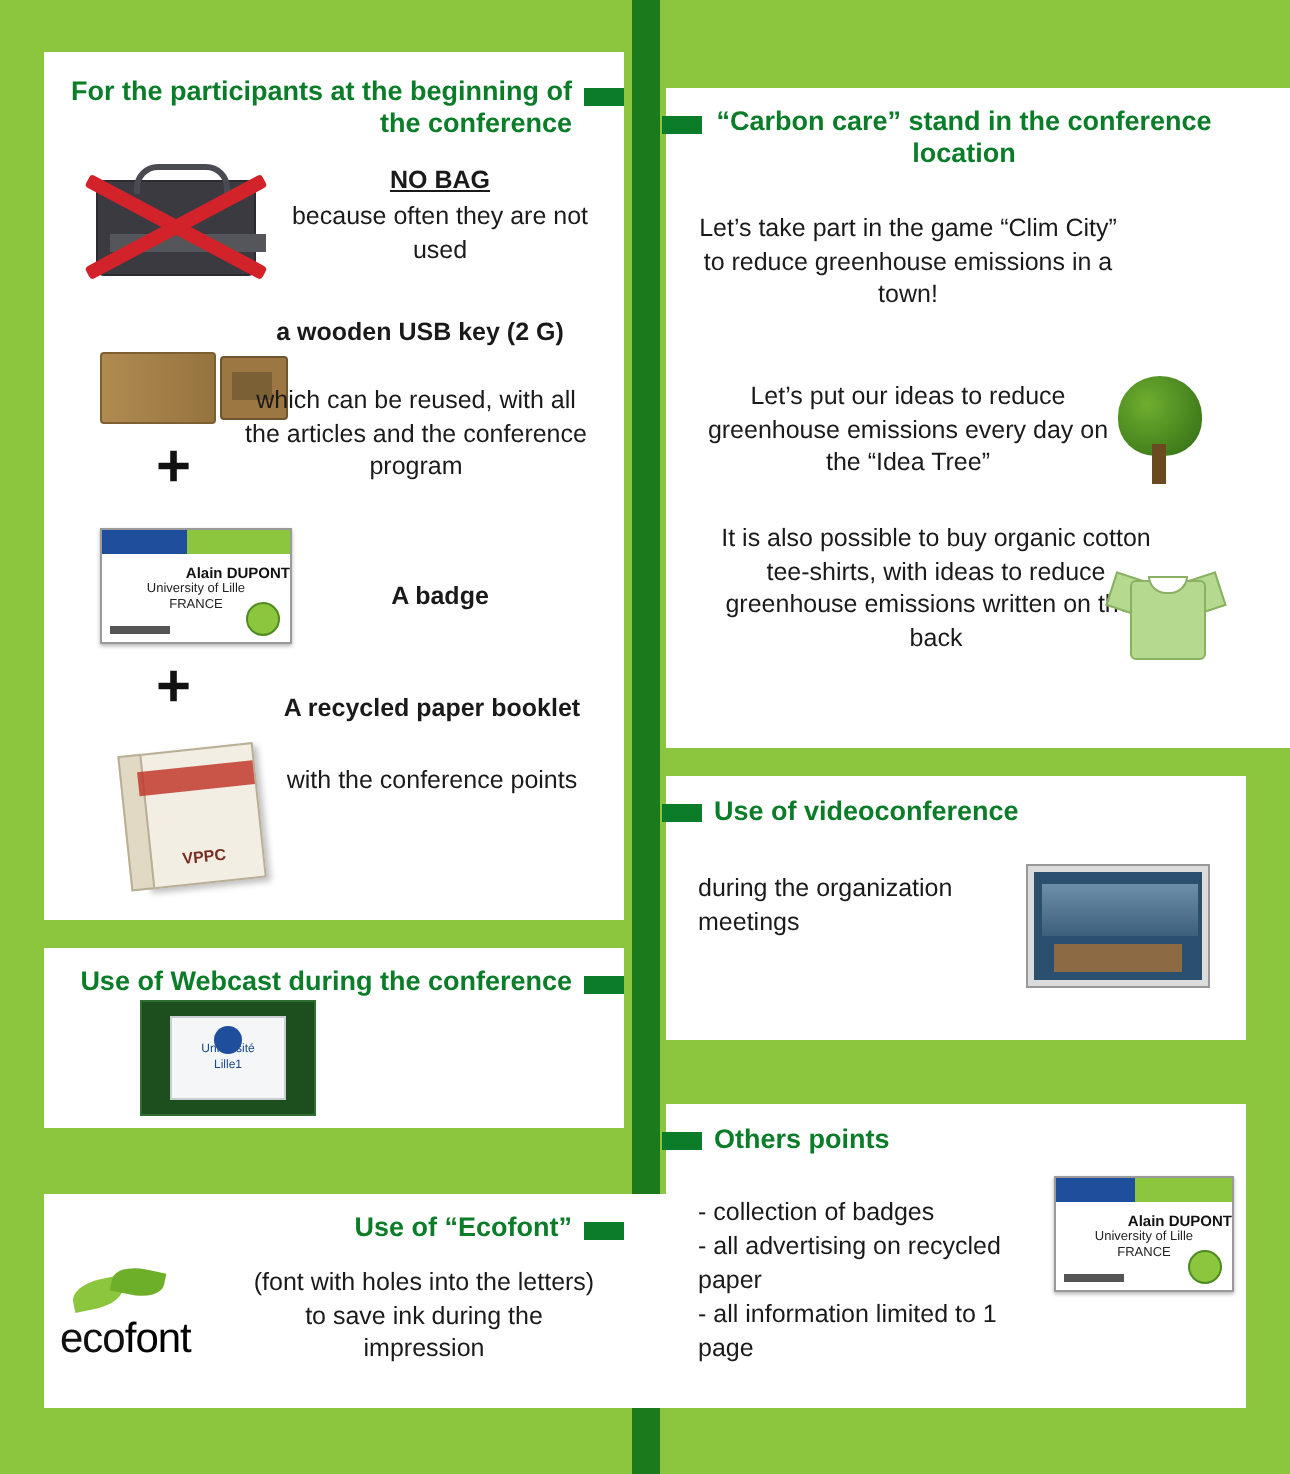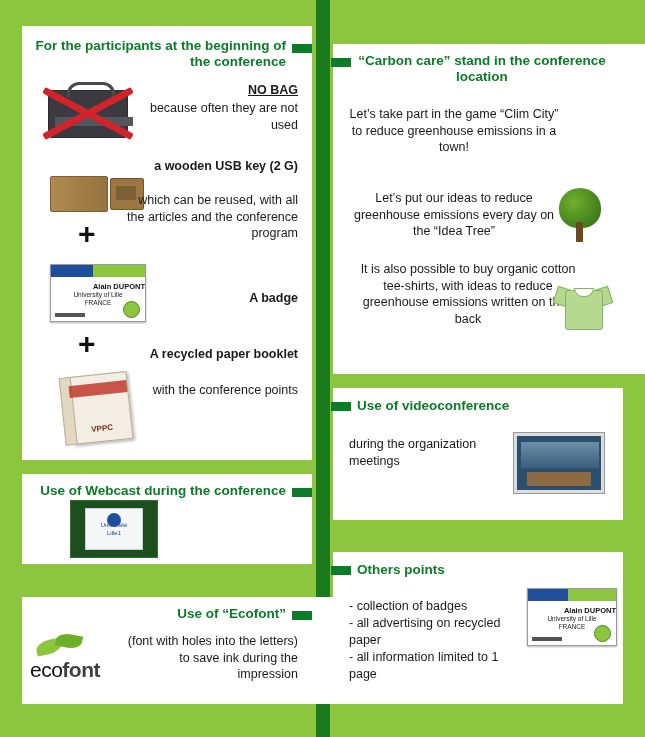--- a/index.html
+++ b/index.html
@@ -51,21 +51,21 @@
   }
   .body-text {
     color: #1A1A1A;
     font-size: 12.5px;
     line-height: 16.5px;
   }
   .bold {
     font-weight: bold;
   }
   .right {
-    text-align: right;
+    text-align: center;
   }
   .uline {
     text-decoration: underline;
   }
   .plus {
     font-size: 30px;
     font-weight: bold;
     color: #111;
     line-height: 20px;
   }
@@ -325,21 +325,21 @@
   }
   .eco-leaf i:nth-child(1) { left: 0; top: 8px; transform: rotate(-12deg); }
   .eco-leaf i:nth-child(2) { left: 20px; top: 2px; transform: rotate(12deg); background:#6EAF2A; }
   .eco-word {
     position: absolute;
     left: 0; top: 26px;
     font-size: 21px;
     letter-spacing: -0.5px;
     color: #111;
   }
-  .eco-word b { color: #404040; font-weight: bold; }
+  .eco-word b { color: #000000; font-weight: normal; }
 
   
   .badge-small {
     position: absolute; left: 527px; top: 588px;
     width: 88px; height: 56px;
     background: #fff;
     border: 1px solid #9a9a9a;
     box-shadow: 0 1px 2px rgba(0,0,0,.3);
     overflow: hidden;
   }

